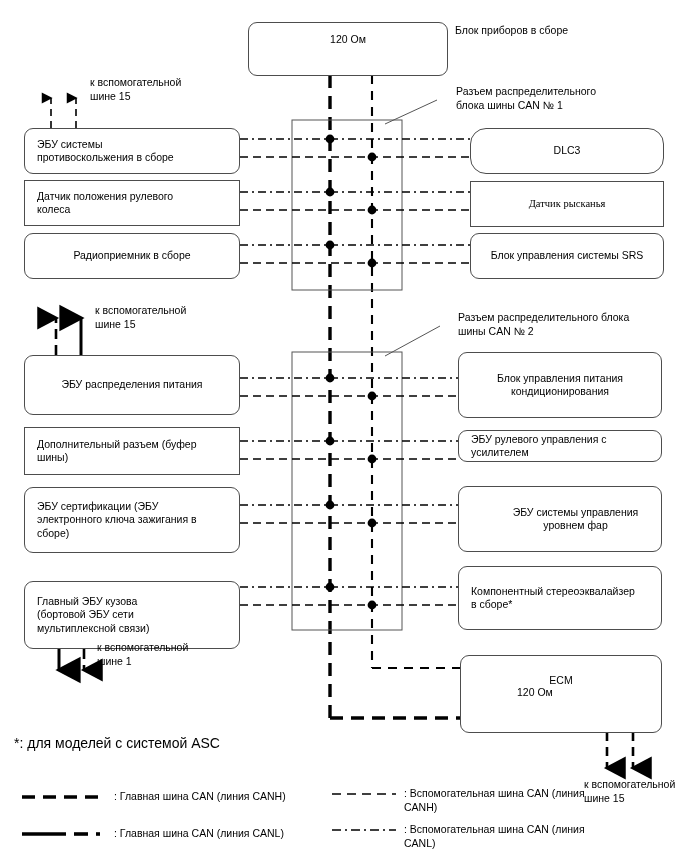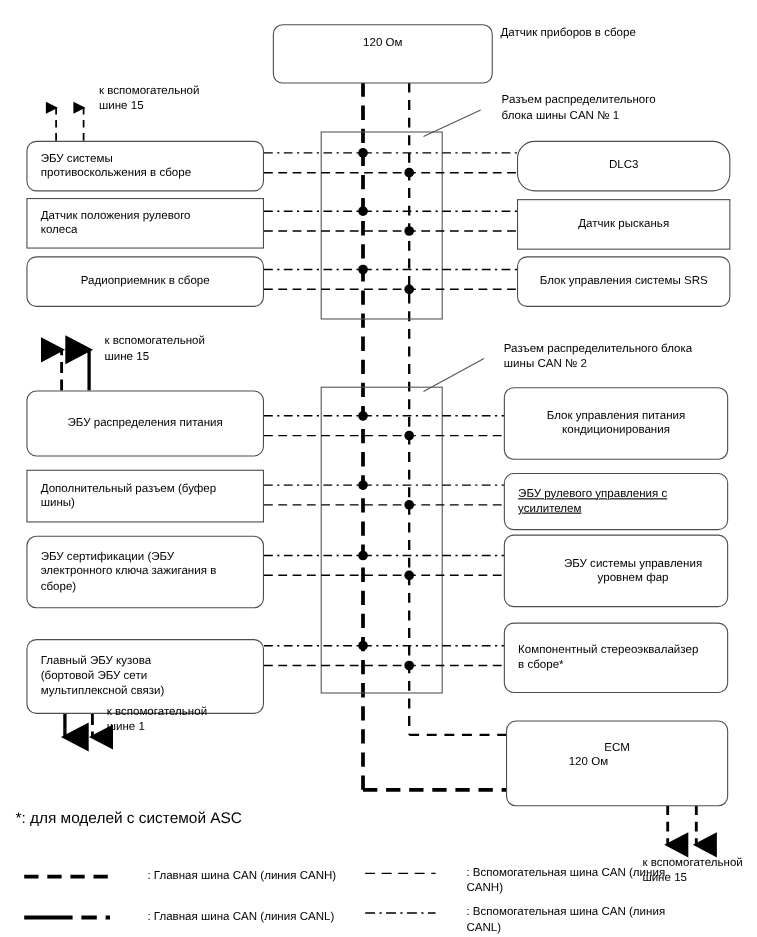--- a/index.html
+++ b/index.html
@@ -24,21 +24,21 @@
   }
   .node.rounded{border-radius:9px;}
   .node.sharp{border-radius:0;}
   .node .txt{padding:0 12px;display:block;white-space:pre-line;}
   .node.center{justify-content:center;}
   .node.center .txt{text-align:center;padding:0 8px;}
 
   .caption{
     position:absolute;font-size:10.5px;line-height:13.5px;white-space:pre-line;
   }
-  .legend-row{position:absolute;font-size:10.5px;line-height:13.5px;white-space:pre-line;margin-left:20px;}
+  .legend-row{position:absolute;font-size:10.5px;line-height:13.5px;white-space:pre-line;}
   .footnote{position:absolute;font-size:14px;}
 </style>
 </head>
 <body>
 
 <div id="stage">
 
   <svg id="wires" viewBox="0 0 688 852">
     <defs>
       <marker id="arrThin" markerWidth="9" markerHeight="9" refX="4" refY="7.4" orient="auto">
@@ -160,21 +160,21 @@
     </g>
     <g>
       <path d="M332 830 L396 830" stroke="#000" stroke-width="1.3" fill="none" stroke-dasharray="9,4,2,4"></path>
     </g>
   </svg>
 
   <div class="node rounded center" style="left:248px;top:22px;width:200px;height:54px;">
     <span class="txt" style="position:absolute;left:0;right:0;top:10px;text-align:center;">120 Ом</span>
   </div>
 
-  <div class="caption" style="left:455px;top:24px;width:230px;">Датчик приборов в сборе</div>
+  <div class="caption" style="left:455px;top:24px;width:230px;">Блок приборов в сборе</div>
 
   <div class="caption" style="left:456px;top:85px;width:222px;">Разъем распределительного
 блока шины CAN № 1</div>
 
   <div class="caption" style="left:458px;top:311px;width:226px;">Разъем распределительного блока
 шины CAN № 2</div>
 
   <div class="node rounded" style="left:24px;top:128px;width:216px;height:46px;">
     <span class="txt">ЭБУ системы
 противоскольжения в сборе</span>
@@ -207,34 +207,34 @@
   <div class="node rounded" style="left:24px;top:565px;width:216px;height:68px;margin-top:16px;">
     <span class="txt">Главный ЭБУ кузова
 (бортовой ЭБУ сети
 мультиплексной связи)</span>
   </div>
 
   <div class="node sharp center" style="left:470px;top:128px;width:194px;height:46px;border-radius:16px;">
     <span class="txt">DLC3</span>
   </div>
 
-  <div class="node sharp center" style="left:470px;top:181px;width:194px;height:46px;">
+  <div class="node sharp center" style="left:470px;top:181px;width:194px;height:46px;font-family:Liberation Serif, serif;">
     <span class="txt">Датчик рысканья</span>
   </div>
 
   <div class="node rounded center" style="left:470px;top:233px;width:194px;height:46px;">
     <span class="txt">Блок управления системы SRS</span>
   </div>
 
   <div class="node rounded center" style="left:458px;top:352px;width:204px;height:66px;">
     <span class="txt">Блок управления питания
 кондиционирования</span>
   </div>
 
-  <div class="node rounded" style="left:458px;top:430px;width:204px;height:52px;text-decoration:underline;">
+  <div class="node rounded" style="left:458px;top:430px;width:204px;height:32px;">
     <span class="txt">ЭБУ рулевого управления с
 усилителем</span>
   </div>
 
   <div class="node rounded center" style="left:458px;top:486px;width:204px;height:66px;padding-left:31px;">
     <span class="txt">ЭБУ системы управления
 уровнем фар</span>
   </div>
 
   <div class="node rounded" style="left:458px;top:566px;width:204px;height:64px;">

